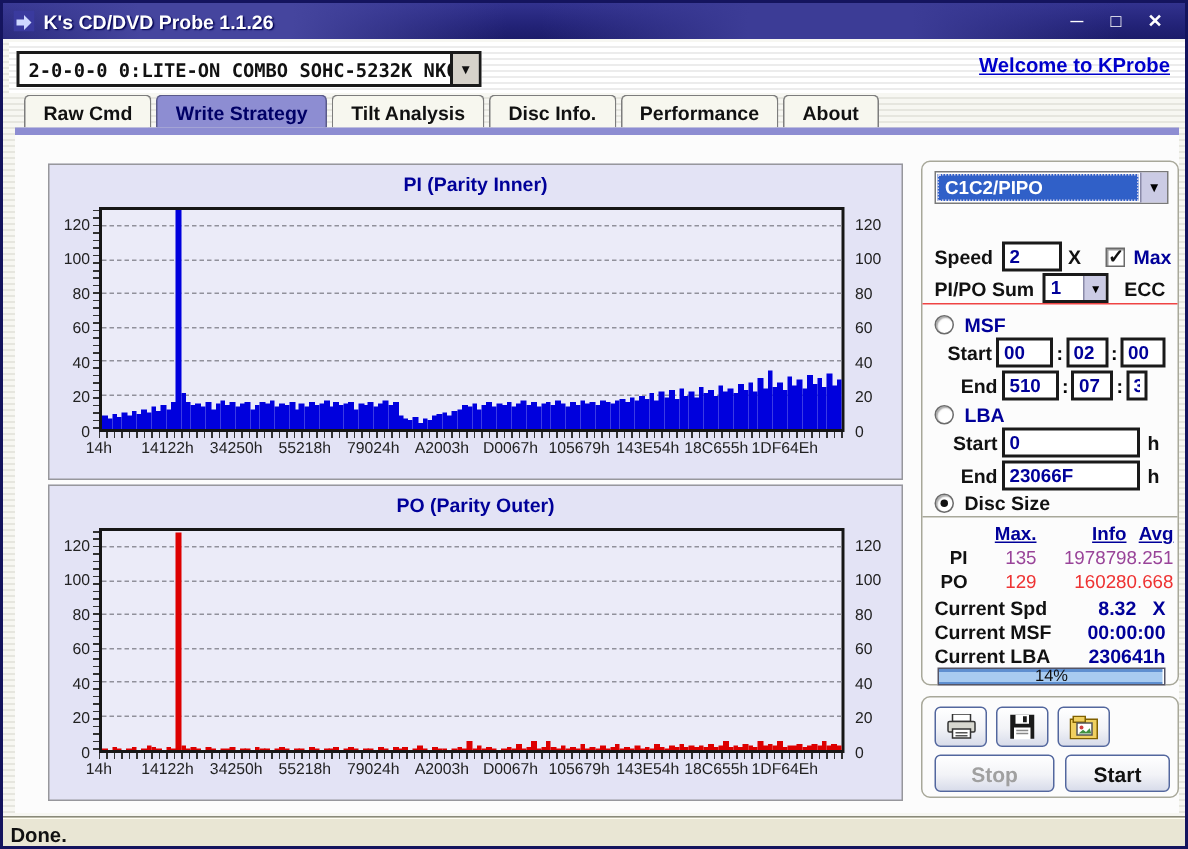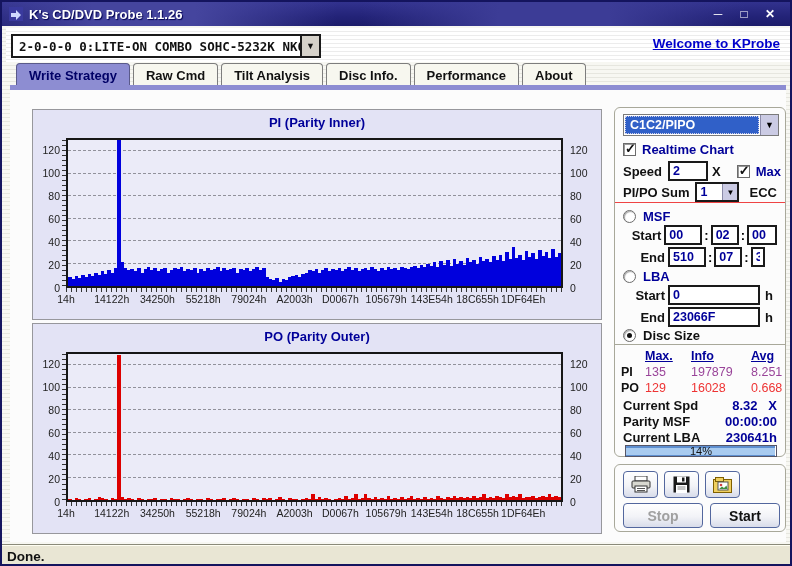--- a/index.html
+++ b/index.html
@@ -89,21 +89,21 @@
   .radio.on::after { content:""; position:absolute; left:3px; top:3px; width:5px; height:5px; border-radius:50%; background:#111; }
   input.fld { border:2px solid #1a1a1a; background:#fff; font-family:"Liberation Sans",sans-serif;
     font-weight:bold; font-size:12.5px; color:#000099; padding:1px 3px; height:20px; }
   .sum-combo { width:44px; height:20px; border:2px solid #1a1a1a; background:#fff; display:flex; }
   .sum-val { flex:1; font-weight:bold; font-size:12.5px; color:#000099; display:flex; align-items:center; padding-left:3px; }
   .sum-arrow { width:15px; background:#cbcbe4; border-left:1px solid #8a8aa8; display:flex; align-items:center; justify-content:center; font-size:8px; }
   .colon { font-weight:bold; margin:0 2px; }
 
   
   .stats-grid { position:absolute; left:6px; top:4px; width:160px;
-    display:grid; grid-template-columns:24px 46px 60px 1fr; row-gap:2px; font-size:12.5px; }
+    display:grid; grid-template-columns:24px 46px 60px 1fr; row-gap:2px; font-size:12.5px;text-align:right; }
   .sg-h { font-weight:bold; color:#000099; text-decoration:underline; }
   .sg-l { font-weight:bold; color:#111; }
   .cur-row { position:absolute; left:8px; right:8px; display:flex; justify-content:space-between; }
   .cur-val { font-weight:bold; color:#000099; white-space:pre; }
   .progress { position:absolute; left:10px; top:100px; width:152px; height:12px;
     border:1px solid #556; background:#fff; }
   .progress .fill { position:absolute; left:0; top:0; bottom:0;
     background: linear-gradient(180deg,#5e8fd0 0 2px, #a8cbf0 2px 9px, #5e8fd0 9px 12px); }
   .progress .ptext { position:absolute; width:100%; text-align:center; top:-1px; font-size:11px; color:#111; }
 
@@ -142,22 +142,22 @@
 
   <div class="toolbar">
     <div class="device-combo">
       <span class="device-text">2-0-0-0 0:LITE-ON COMBO SOHC-5232K NK07</span>
       <span class="combo-arrow">▼</span>
     </div>
     <span class="welcome">Welcome to KProbe</span>
   </div>
 
   <div class="tabbar">
+    <span class="tab">Raw Cmd</span>
     <span class="tab active">Write Strategy</span>
-    <span class="tab">Raw Cmd</span>
     <span class="tab">Tilt Analysis</span>
     <span class="tab">Disc Info.</span>
     <span class="tab">Performance</span>
     <span class="tab">About</span>
   </div>
   <div class="tab-band"></div>
 
   <div class="content">
 
     <div class="chart-panel" id="chart0" style="left:22px; top:19px;">
@@ -538,24 +538,20 @@
         </div>
     </div>
 
     <div class="ctrl-panel">
 
       <div class="sec secA">
         <div class="mode-combo">
           <span class="mode-val">C1C2/PIPO</span>
           <span class="mode-arrow">▼</span>
         </div>
-        <div class="row" style="top:34px;">
-          <span class="chk on" id="chk-realtime"></span>
-          <span class="lbl navy">Realtime Chart</span>
-        </div>
         <div class="row" style="top:53px;">
           <span class="lbl">Speed</span>
           <input class="fld" style="width: 40px; margin-left: 6px;" value="2">
           <span class="lbl" style="margin-left:4px;">X</span>
           <span class="chk on" id="chk-max" style="margin-left:16px;"></span>
           <span class="lbl navy">Max</span>
         </div>
         <div class="row" style="top:74px;">
           <span class="lbl">PI/PO Sum</span>
           <span class="sum-combo" style="margin-left:6px;">
@@ -620,21 +616,21 @@
           <span class="sg-l">PO</span>
           <span class="po-val" style="color: rgb(238, 51, 51);">129</span>
           <span class="po-val" style="color: rgb(238, 51, 51);">16028</span>
           <span class="po-val" style="color: rgb(238, 51, 51);">0.668</span>
         </div>
         <div class="cur-row" style="top:53px;">
           <span class="lbl">Current Spd</span>
           <span class="cur-val">8.32   X</span>
         </div>
         <div class="cur-row" style="top:69px;">
-          <span class="lbl">Parity MSF</span>
+          <span class="lbl">Current MSF</span>
           <span class="cur-val">00:00:00</span>
         </div>
         <div class="cur-row" style="top:85px;">
           <span class="lbl">Current LBA</span>
           <span class="cur-val">230641h</span>
         </div>
         <div class="progress">
           <div class="fill" id="prog-fill" style="width: 99%;"></div>
           <div class="ptext">14%</div>
         </div>

